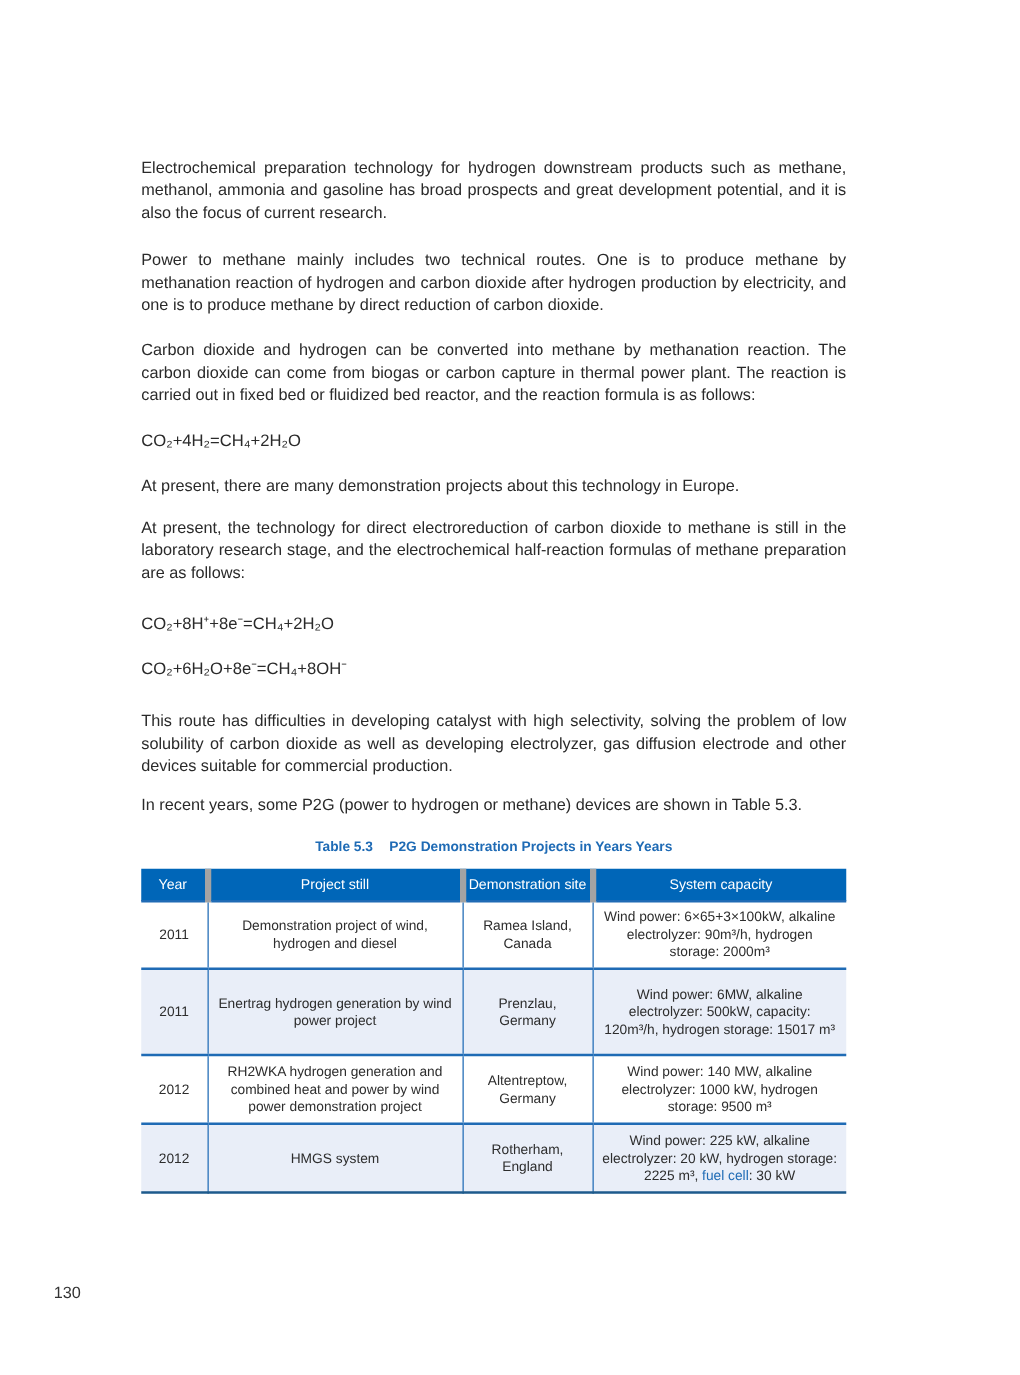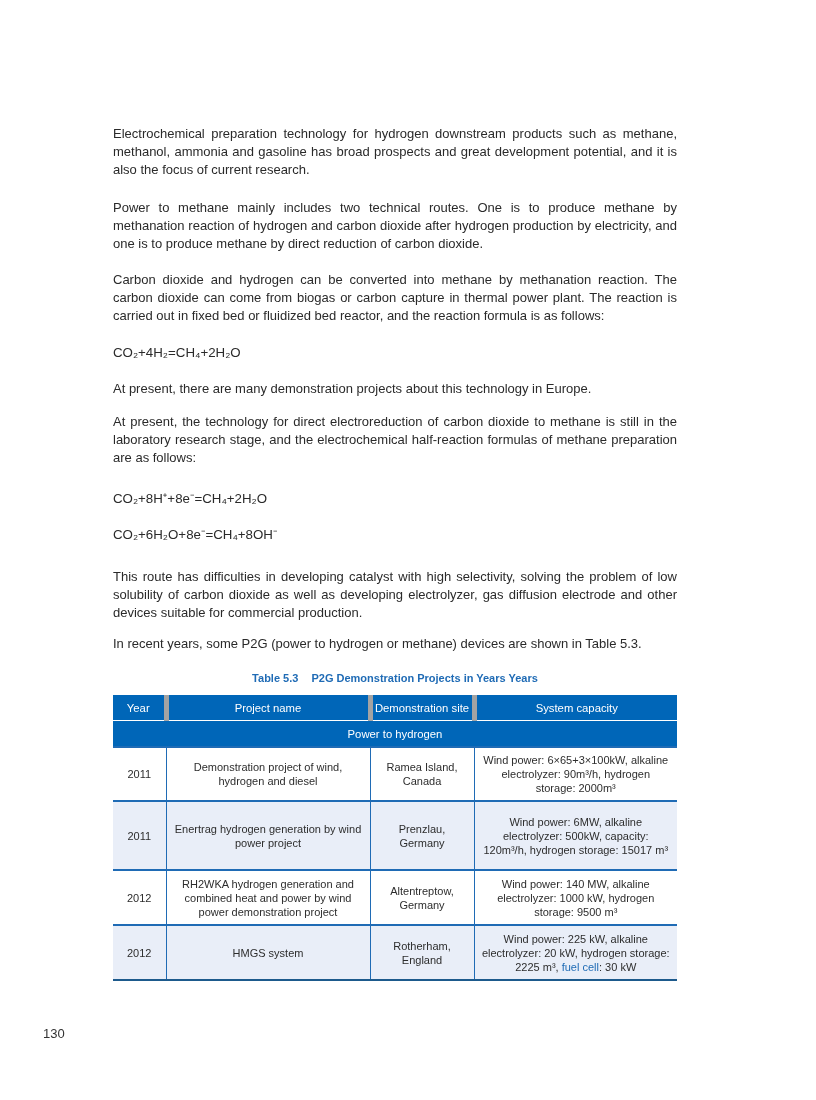--- a/index.html
+++ b/index.html
@@ -67,29 +67,26 @@
   <table class="t">
     <colgroup>
       <col style="width:53px">
         <col style="width:204px">
         <col style="width:104px">
         <col style="width:203px">
     </colgroup>
     <thead>
       <tr>
         <th>Year</th>
-        <th>Project name</th>
+        <th>Project still</th>
         <th>Demonstration site</th>
         <th>System capacity</th>
       </tr>
     </thead>
     <tbody>
-      <tr class="group">
-        <td colspan="4">Power to hydrogen</td>
-      </tr>
       <tr class="odd r1">
         <td>2011</td>
         <td>Demonstration project of wind, hydrogen and diesel</td>
         <td>Ramea Island, Canada</td>
         <td>Wind power: 6×65+3×100kW, alkaline electrolyzer: 90m³/h, hydrogen storage: 2000m³</td>
       </tr>
       <tr class="even r2">
         <td>2011</td>
         <td>Enertrag hydrogen generation by wind power project</td>
         <td>Prenzlau, Germany</td>

